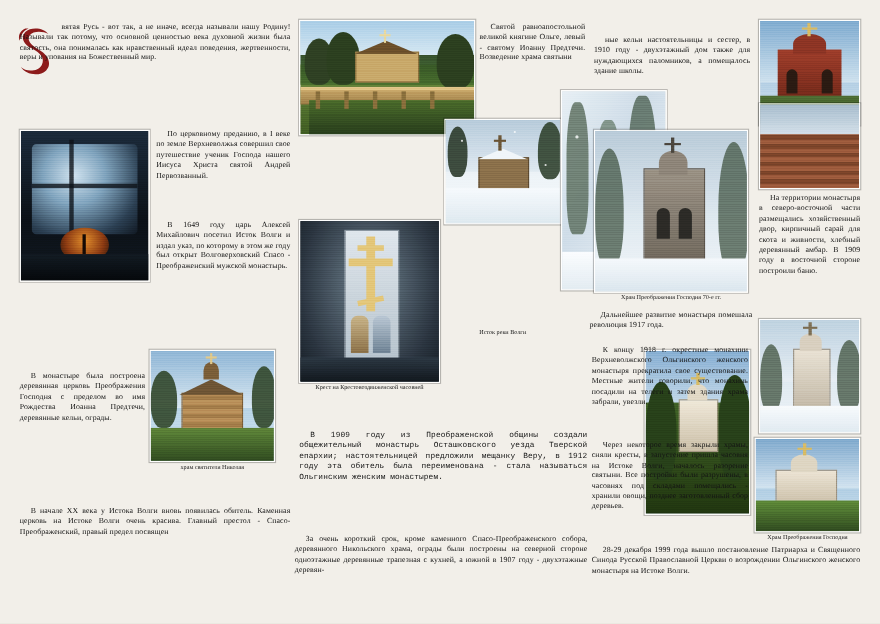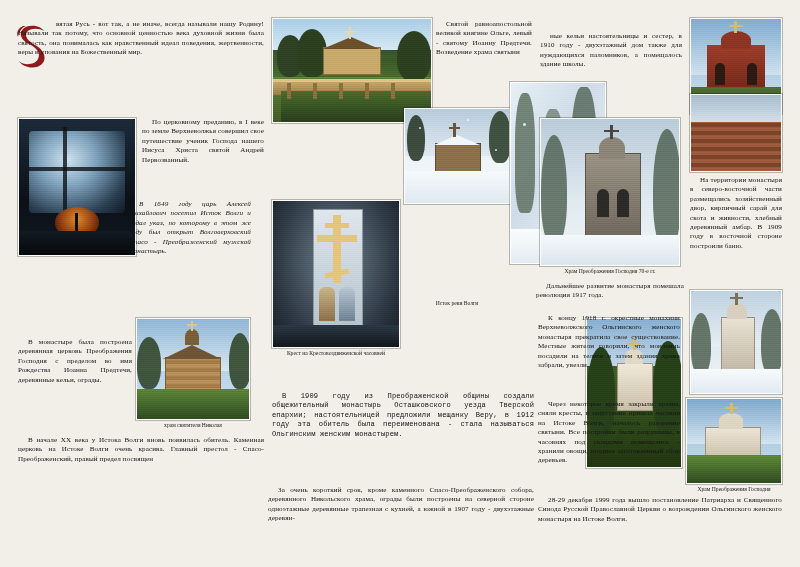--- a/index.html
+++ b/index.html
@@ -252,28 +252,28 @@
     </div>
   </div>
 
   <div class="block txt" style="left:18px;top:20px;width:246px;height:92px;">
     <p style="text-indent:38px;">вятая Русь - вот так, а не иначе, всегда называли нашу Родину! Называли так потому, что основной ценностью века духовной жизни была святость, она понималась как нравственный идеал поведения, жертвенности, веры и упования на Божественный мир.</p>
   </div>
 
   <div class="block txt" style="left:142px;top:118px;width:122px;height:80px;">
     <p>По церковному преданию, в I веке по земле Верхневолжья совершил свое путешествие ученик Господа нашего Иисуса Христа святой Андрей Первозванный.</p>
   </div>
-  <div class="block txt" style="left:129px;top:200px;width:122px;height:96px;font-style:italic;">
+  <div class="block txt" style="left:142px;top:200px;width:122px;height:96px;">
     <p>В 1649 году царь Алексей Михайлович посетил Исток Волги и издал указ, по которому в этом же году был открыт Волговерховский Спасо - Преображенский мужской монастырь.</p>
   </div>
 
   <div class="block txt" style="left:18px;top:302px;width:114px;height:66px;margin-top:36px;">
     <p>В монастыре была построена деревянная церковь Преображения Господня с пределом во имя Рождества Иоанна Предтечи, деревянные кельи, ограды.</p>
   </div>
-  <div class="block txt" style="left:18px;top:436px;width:246px;height:80px;">
+  <div class="block txt" style="left:18px;top:460px;width:246px;height:80px;">
     <p>В начале XX века у Истока Волги вновь появилась обитель. Каменная церковь на Истоке Волги очень красива. Главный престол - Спасо-Преображенский, правый предел посвящен</p>
   </div>
 
   <div class="block txt" style="left:272px;top:392px;width:262px;height:82px;font-family:Liberation Mono, monospace;">
     <p>В 1909 году из Преображенской общины создали общежительный монастырь Осташковского уезда Тверской епархии; настоятельницей предложили мещанку Веру, в 1912 году эта обитель была переименована - стала называться Ольгинским женским монастырем.</p>
   </div>
   <div class="block txt" style="left:268px;top:486px;width:266px;height:62px;">
     <p>За очень короткий срок, кроме каменного Спасо-Преображенского собора, деревянного Никольского храма, ограды были построены на северной стороне одноэтажные деревянные трапезная с кухней, а южной в 1907 году - двухэтажные деревян-</p>
   </div>
 

